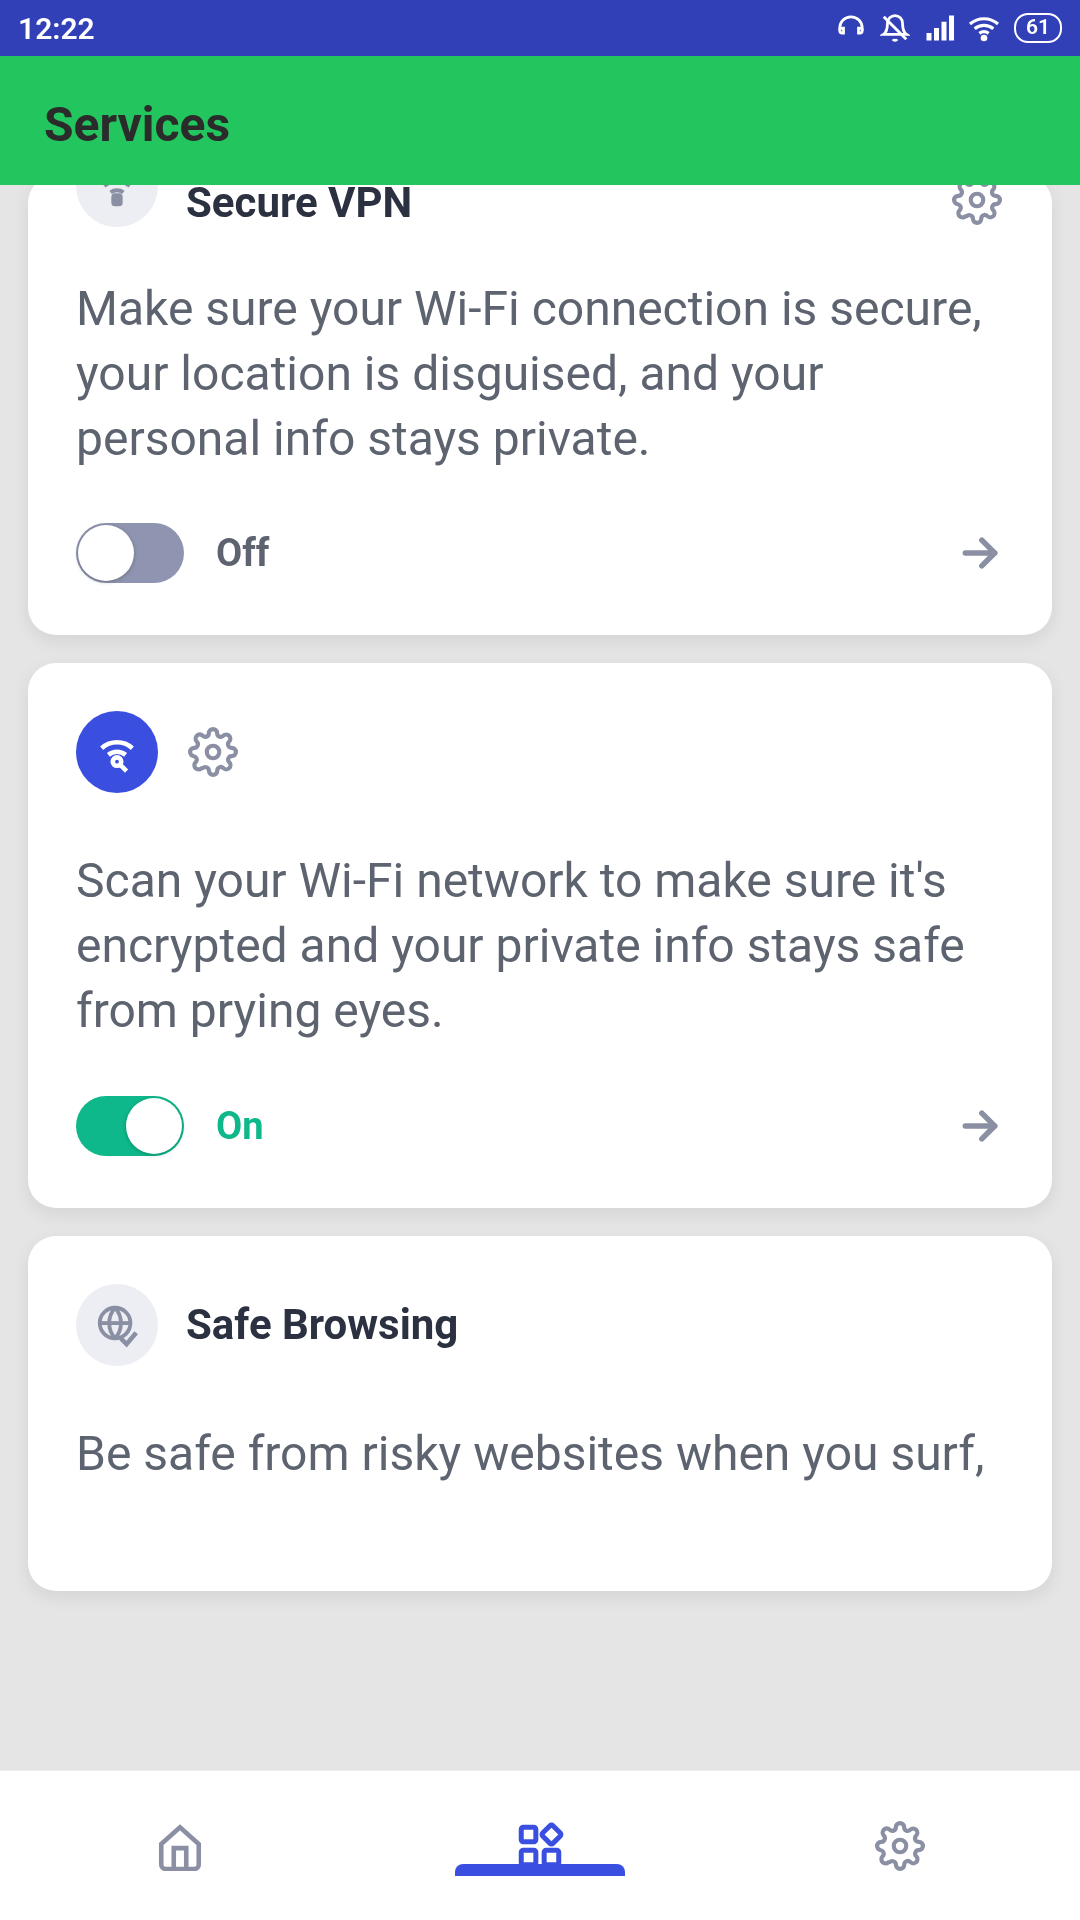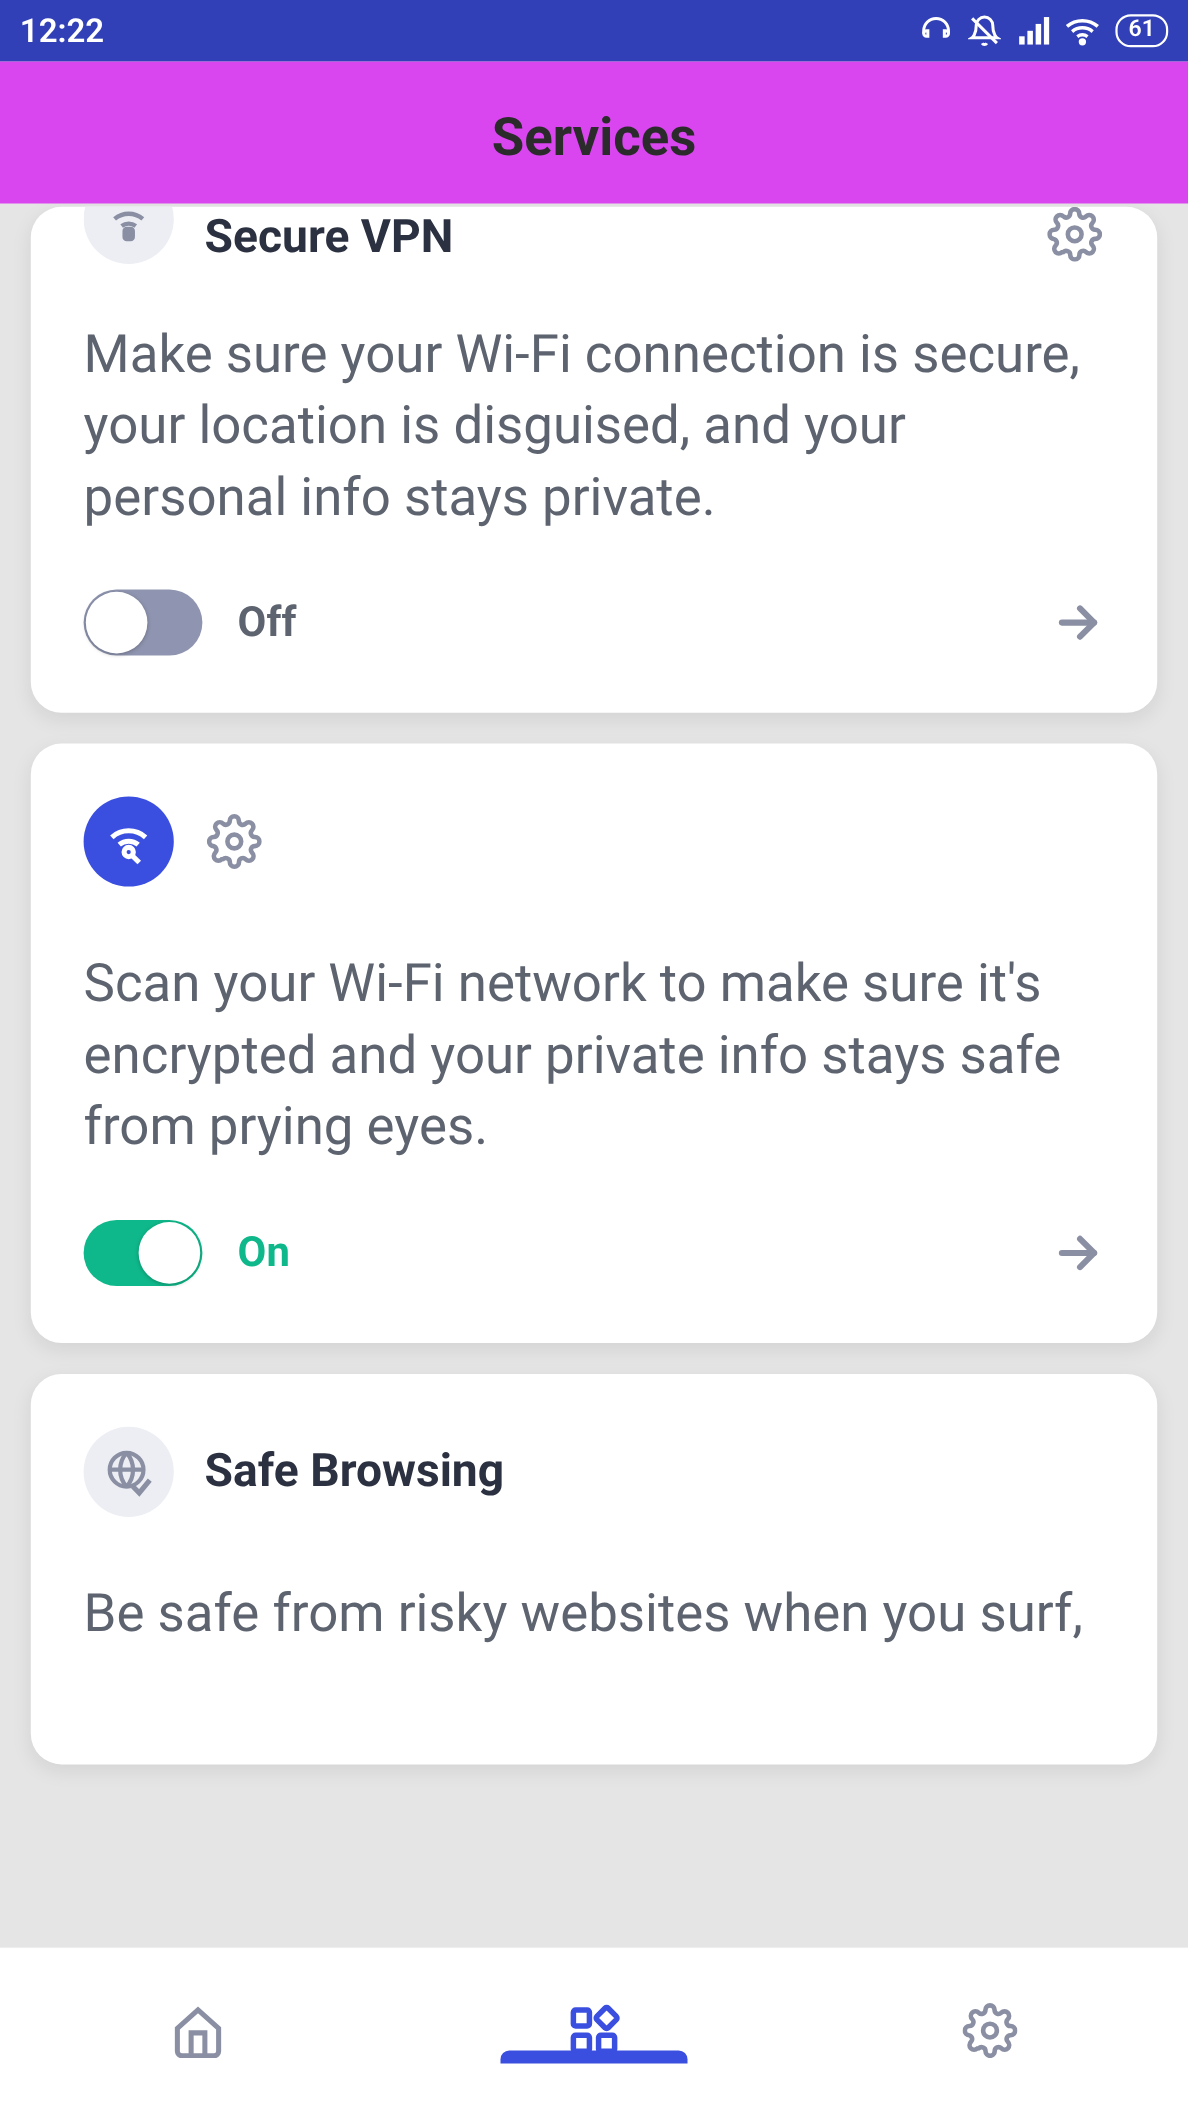--- a/index.html
+++ b/index.html
@@ -15,28 +15,27 @@
     padding: 0 18px;
     font-size: 30px;
     font-weight: 600;
     gap: 12px;
   }
   .status-right { display: flex; align-items: center; gap: 14px; }
   .status-icon { display: inline-flex; align-items: center; }
   .battery { border: 2.5px solid #fff; border-radius: 14px; padding: 1px 10px; font-size: 21px; line-height: 1.1; }
   
   .header {
-    background: #d946ef;
+    background: #22c55e;
     padding: 40px 44px 32px;
-    text-align: center;
   }
   .header h1 { font-size: 48px; font-weight: 700; color: #2b2b2b; }
   
   .content {
-    padding: 13px 28px;
+    padding: 0 28px;
     height: calc(1920px - 56px - 128px - 150px);
     overflow: hidden;
   }
   
   .card {
     background: #fff;
     border-radius: 28px;
     padding: 0 48px 52px 48px;
     margin-bottom: 28px;
     box-shadow: 0 6px 18px rgba(0,0,0,0.08);

